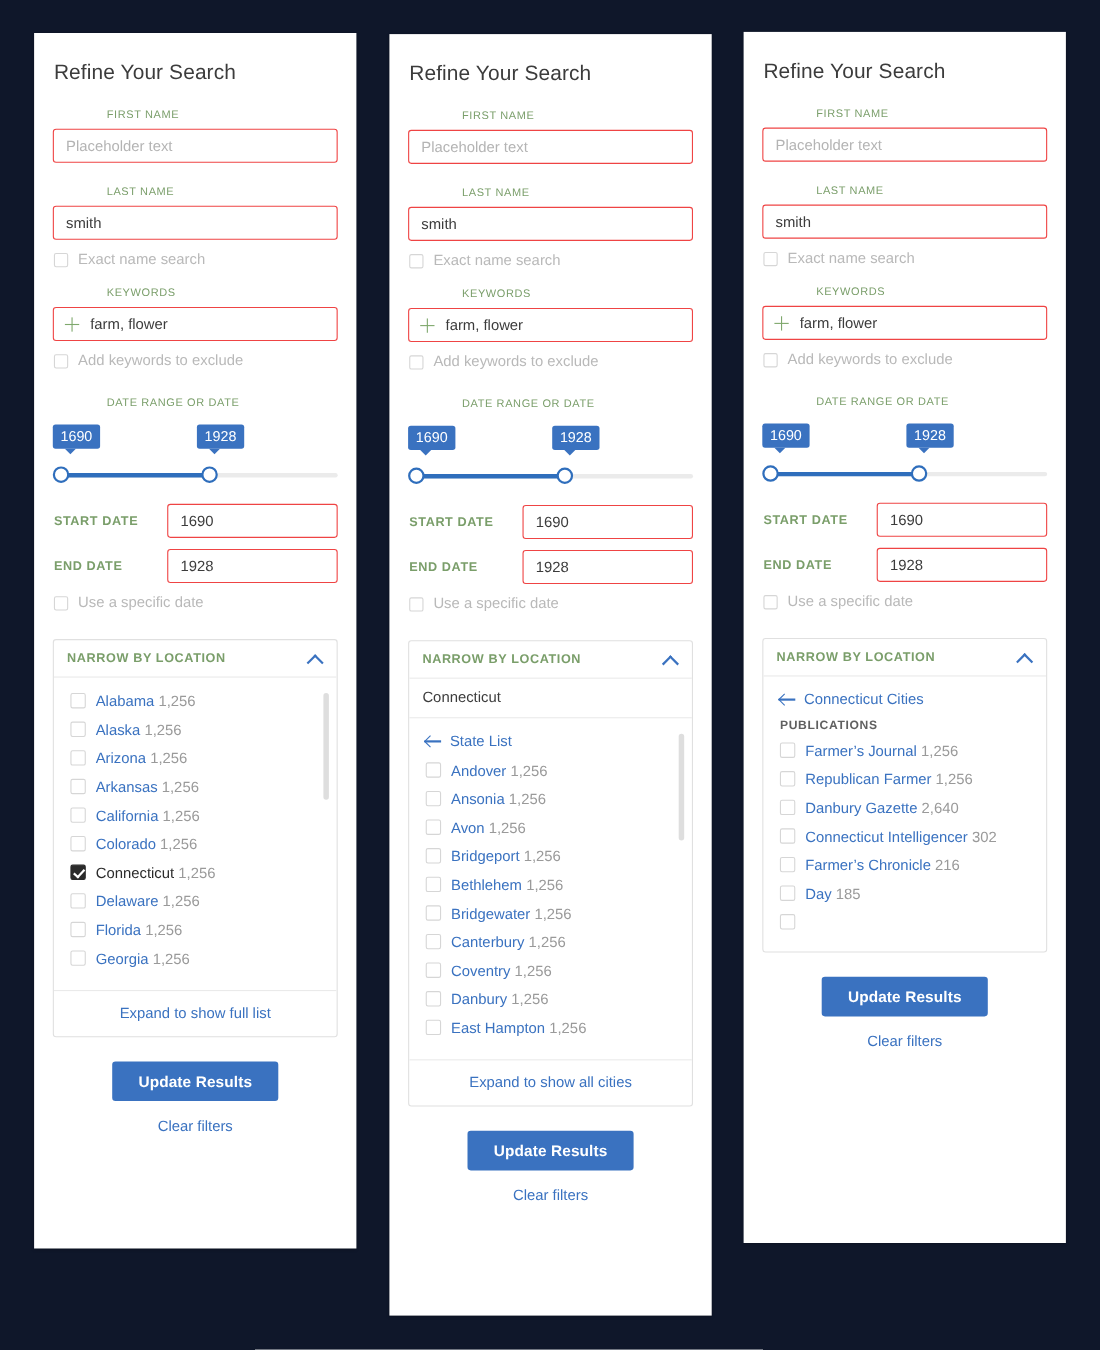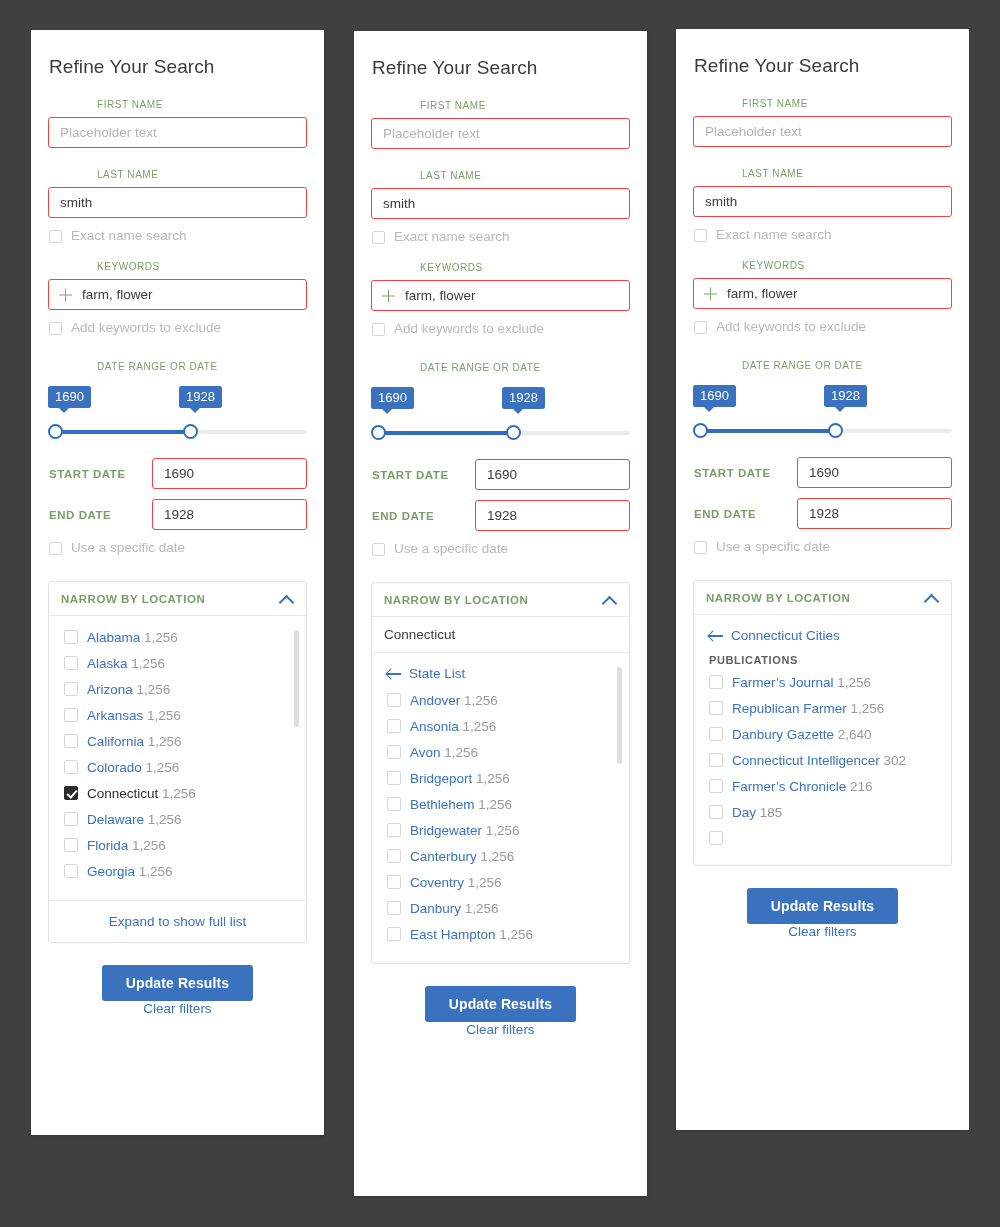--- a/index.html
+++ b/index.html
@@ -8,21 +8,21 @@
     margin: 0; padding: 0;
     width: 1000px; height: 1227px;
     background: #f7f7f7;
     font-family: "Liberation Sans", sans-serif;
     -webkit-font-smoothing: antialiased;
   }
   .stage {
     position: relative;
     width: 1000px;
     height: 1227px;
-    background: #404040;
+    background: #0f172a;
     overflow: hidden;
   }
 
   
   .panel {
     position: absolute;
     background: #ffffff;
     box-shadow: 0 1px 3px rgba(0,0,0,0.16), 0 0 1px rgba(0,0,0,0.10);
     padding: 0 17px;
   }
@@ -307,20 +307,21 @@
     font-family: "Liberation Sans", sans-serif;
     font-size: 14px;
     font-weight: 700;
     padding: 10px 24px;
     cursor: pointer;
     letter-spacing: .1px;
   }
   .clear-link {
     display: block;
     text-align: center;
+    margin-top: 15px;
     font-size: 13.5px;
     color: #3a72c0;
     cursor: pointer;
   }
 </style>
 </head>
 <body>
 
 <div class="stage">
 
@@ -525,20 +526,23 @@
             <div class="item-row">
               <span class="item-box"></span>
               <span class="item-label">Danbury <span class="item-count">1,256</span></span>
             </div>
             <div class="item-row">
               <span class="item-box"></span>
               <span class="item-label">East Hampton <span class="item-count">1,256</span></span>
             </div>
           </div>
       </div>
+      <div class="expand-row">
+        <span class="expand-link">Expand to show all cities</span>
+      </div>
     </div>
 
     <button class="update-btn">Update Results</button>
     <span class="clear-link">Clear filters</span>
   </div>
 
   <div class="panel" id="panel-3">
     <h1 class="panel-title">Refine Your Search</h1>
 
     <div class="flabel">FIRST NAME</div>

